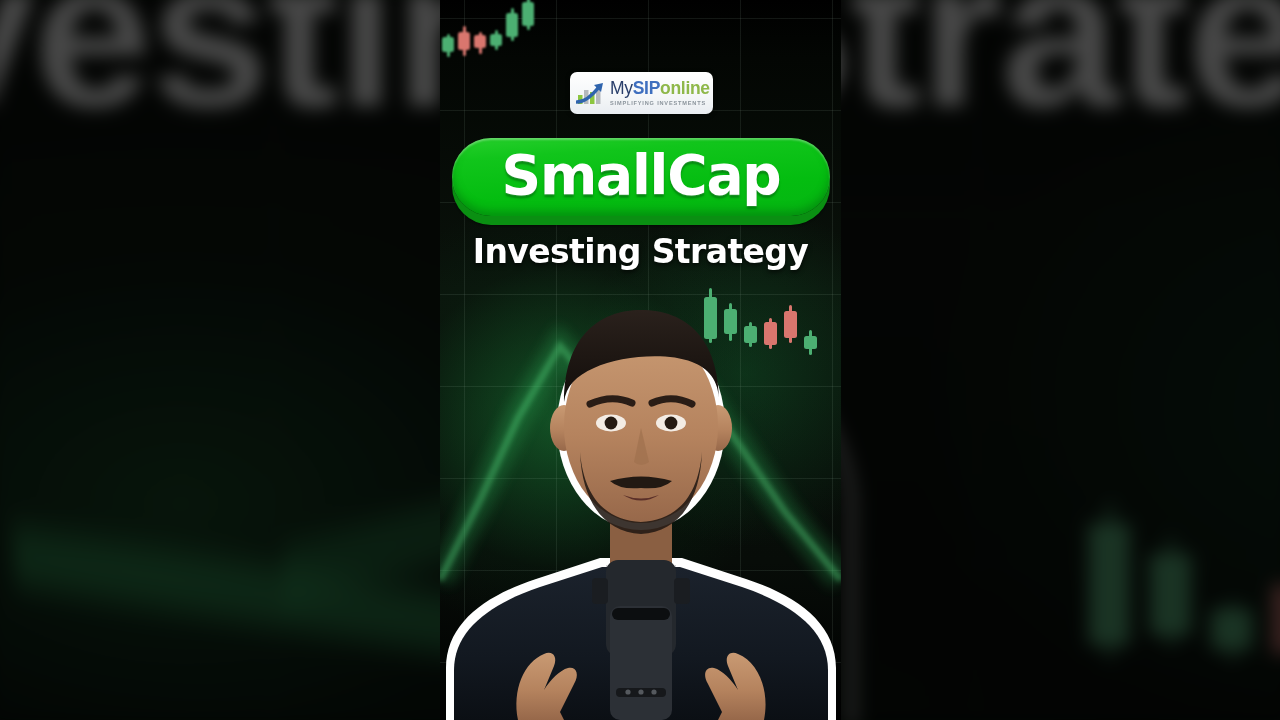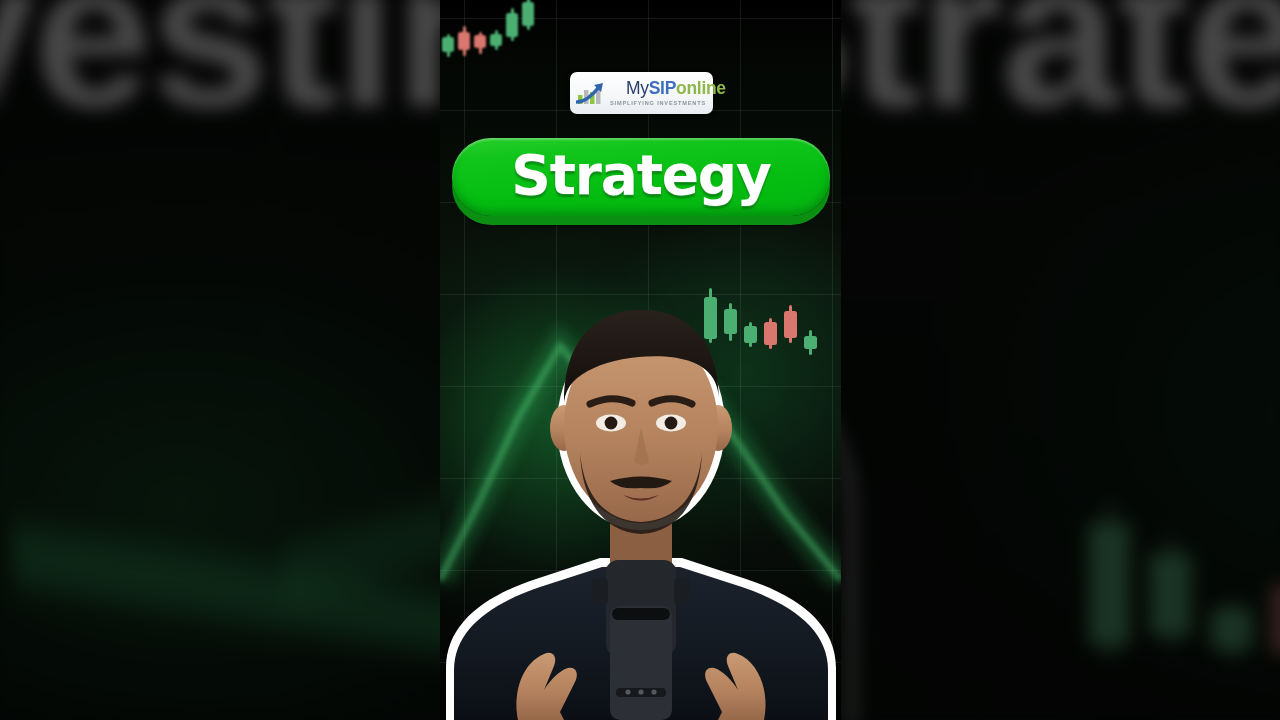--- a/index.html
+++ b/index.html
@@ -123,21 +123,21 @@
   .logo-box {
     position:absolute; left:130px; top:72px; width:143px; height:42px;
     background:linear-gradient(180deg,#ffffff 0%,#f4f6f8 60%,#e9edf1 100%);
     border-radius:7px;
     box-shadow:0 1px 4px rgba(0,0,0,0.55);
     display:flex; align-items:center; padding:4px 7px 4px 6px; gap:4px;
   }
   .logo-mark { width:30px; height:26px; flex:0 0 auto; }
   .logo-text { display:flex; flex-direction:column; line-height:1; padding-top:1px; }
   .logo-main { font-size:17.5px; font-weight:400; letter-spacing:-0.3px; white-space:nowrap; }
-  .logo-main .t1 { color:#2a3f6b;margin-left:16px; }
+  .logo-main .t1 { color:#2a3f6b; }
   .logo-main .t2 { color:#3f6fbf; font-weight:600; }
   .logo-main .t3 { color:#8fb84a;font-weight:bold; }
   .logo-tag {
     font-size:5.6px; font-weight:700; letter-spacing:0.82px;
     color:#8b949c; margin-top:3px; white-space:nowrap;
   }
 
   
   .pill-wrap { position:absolute; left:12px; top:138px; width:378px; }
   .pill {
@@ -325,18 +325,19 @@
         <path d="M36 10 L54 6 L50 24 Z" fill="#2f64ad"></path>
       </svg>
       <div class="logo-text">
         <div class="logo-main"><span class="t1">My</span><span class="t2">SIP</span><span class="t3">online</span></div>
         <div class="logo-tag">SIMPLIFYING INVESTMENTS</div>
       </div>
     </div>
 
     <div class="pill-wrap">
       <div class="pill">
-        <span class="pill-label">Strategy</span>
+        <span class="pill-label">SmallCap</span>
       </div>
     </div>
+    <div class="subtitle">Investing Strategy</div>
   </div>
 
 </div>
 
 </body></html>

